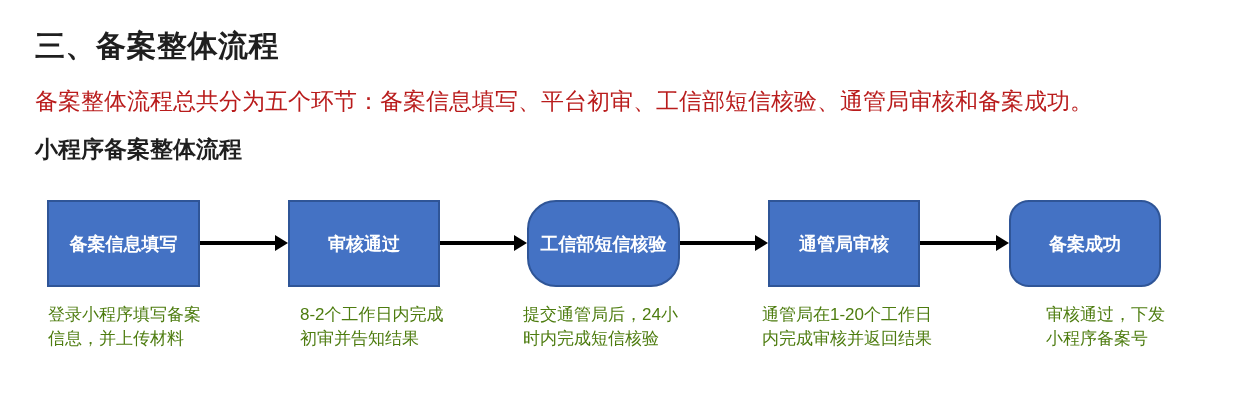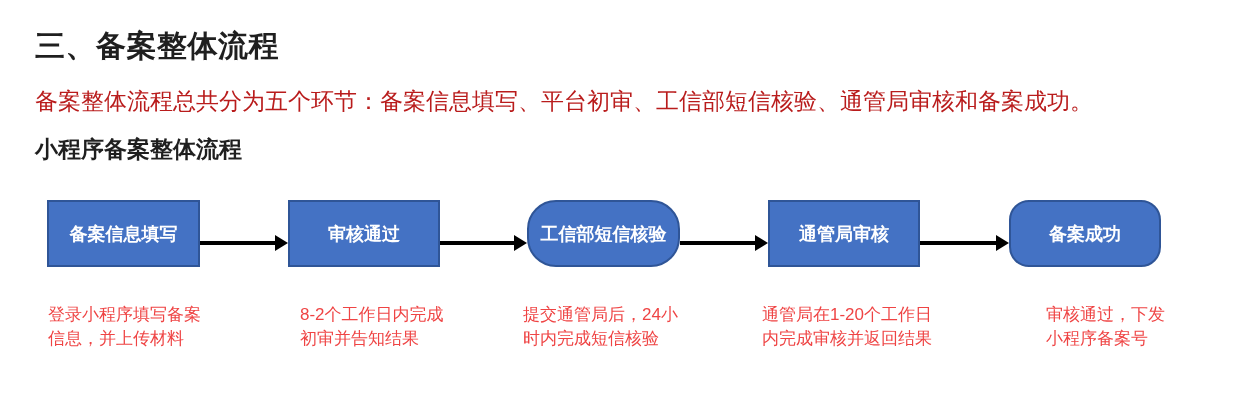--- a/index.html
+++ b/index.html
@@ -42,21 +42,21 @@
     top: 134px;
     margin: 0;
     font-size: 23px;
     line-height: 30px;
     font-weight: bold;
     color: #1f1f1f;
   }
   .node {
     position: absolute;
     top: 200px;
-    height: 67px;
+    height: 87px;
     box-sizing: border-box;
     background: #4472C4;
     border: 2px solid #2F5597;
     display: flex;
     align-items: center;
     justify-content: center;
     color: #ffffff;
     font-weight: bold;
     font-size: 18px;
     text-align: center;
@@ -88,21 +88,21 @@
   .a2 { left: 440px; width: 75px; }
   .a3 { left: 680px; width: 76px; }
   .a4 { left: 920px; width: 77px; }
 
   .desc {
     position: absolute;
     top: 303px;
     margin: 0;
     font-size: 17px;
     line-height: 24px;
-    color: #ef4444;
+    color: #4d7c0f;
     white-space: pre-line;
   }
   .d1 { left: 48px; }
   .d2 { left: 300px; }
   .d3 { left: 523px; }
   .d4 { left: 762px; }
   .d5 { left: 1015px; margin-left: 31px; }
 </style>
 </head>
 <body>

